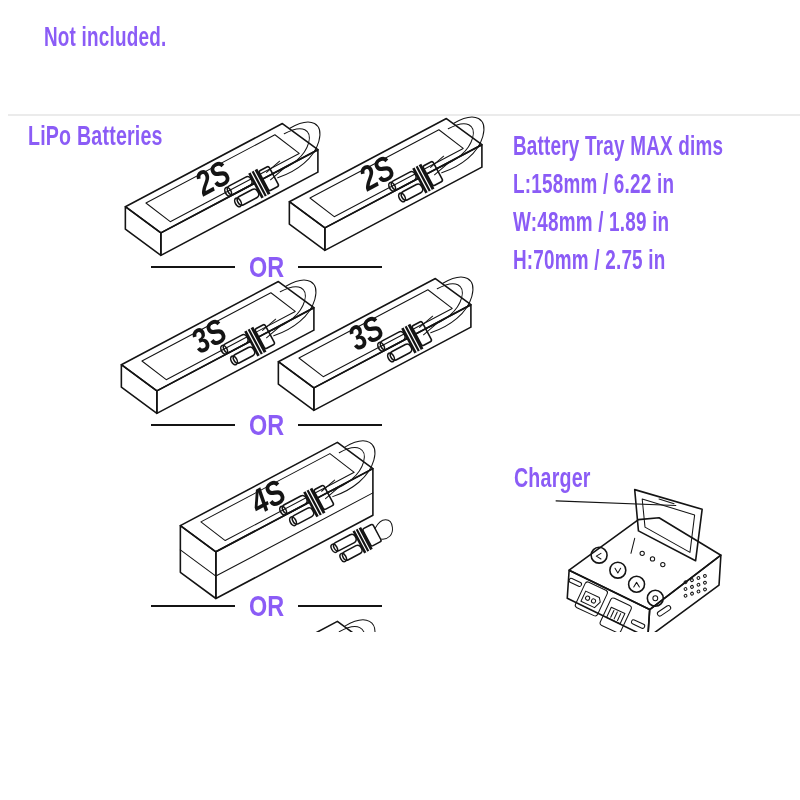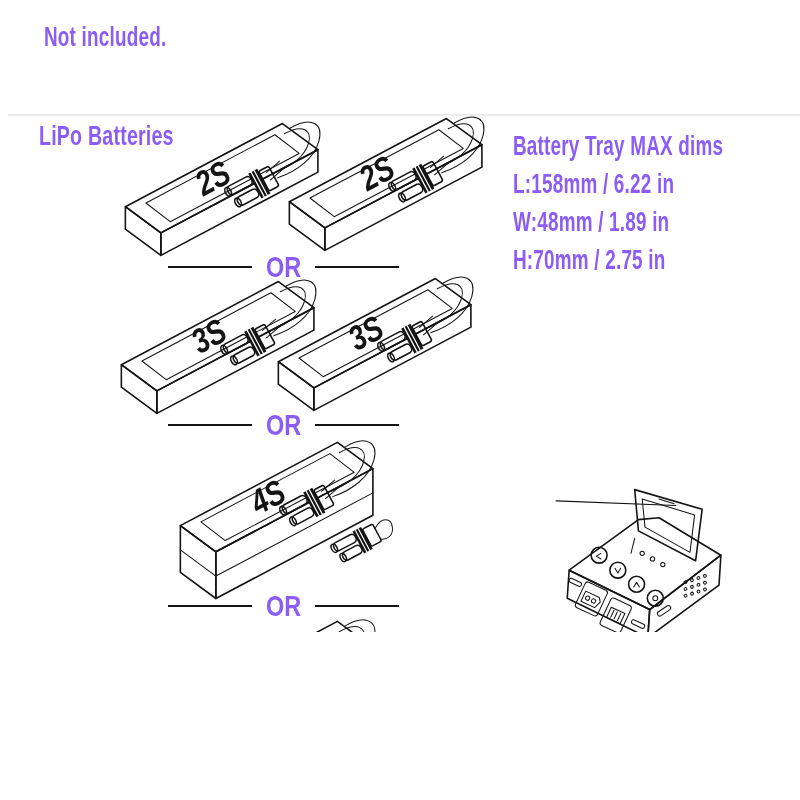--- a/index.html
+++ b/index.html
@@ -6,21 +6,21 @@
   .canvas{position:relative;width:800px;height:632px;background:#ffffff;overflow:hidden;
           font-family:"Liberation Sans",sans-serif;color:#8b5cf6;margin-left:8px;}
   .abs{position:absolute;}
   .cond{display:inline-block;transform:scaleX(0.70);transform-origin:0 50%;white-space:nowrap;
         letter-spacing:0.3px;}
   .hdr{font-size:27px;font-weight:600;}
   .heading{font-size:28px;font-weight:600;}
   .rule{position:absolute;left:0;right:0;top:114px;height:2px;background:#ebebeb;}
   .tray{position:absolute;left:505px;top:131px;}
   .tray .line{display:block;height:38px;font-size:27px;font-weight:600;}
-  .or-row{position:absolute;left:162px;width:226px;height:30px;display:flex;align-items:center;
+  .or-row{position:absolute;left:145px;width:226px;height:30px;display:flex;align-items:center;
           justify-content:center;gap:9px;}
   .or-line{height:2px;background:#141414;flex:0 0 84px;}
   .or-text{font-size:30px;font-weight:800;display:inline-block;transform:scaleX(0.78);
            transform-origin:center;line-height:1;}
   svg{display:block;overflow:visible;}
   .art{stroke:#141414;fill:none;stroke-width:1.7;stroke-linejoin:round;stroke-linecap:round;}
   .art .thin{stroke-width:1.1;}
   .art .fillk{fill:#141414;stroke:none;}
   .batt-label{font-family:"Liberation Sans",sans-serif;font-weight:bold;font-style:italic;
               font-size:37px;fill:#141414;stroke:none;}
@@ -141,21 +141,21 @@
 </svg>
 
 <div class="canvas">
 
   <div class="abs" style="left:36px;top:22px;">
     <span class="cond hdr">Not included.</span>
   </div>
 
   <div class="rule"></div>
 
-  <div class="abs" style="left:31px;top:120px;">
+  <div class="abs" style="left:20px;top:120px;">
     <span class="cond heading">LiPo Batteries</span>
   </div>
 
   <div class="tray">
     <span class="line"><span class="cond">Battery Tray MAX dims</span></span>
     <span class="line"><span class="cond">L:158mm / 6.22 in</span></span>
     <span class="line"><span class="cond">W:48mm / 1.89 in</span></span>
     <span class="line"><span class="cond">H:70mm / 2.75 in</span></span>
   </div>
 
@@ -216,17 +216,20 @@
   <svg class="abs" style="left:163px;top:613px;" width="215" viewBox="0 0 230 185">
     <use href="#sym-batt-tall"></use>
     <g transform="rotate(-28 104 68)">
         <text class="batt-label" x="104" y="80" text-anchor="middle" textLength="36" lengthAdjust="spacingAndGlyphs">6S</text>
       </g>
   </svg>
   <svg class="abs" style="left:320px;top:696px;" width="62" viewBox="0 0 70 65">
     <use href="#sym-conn"></use>
   </svg>
 
+  <div class="abs" style="left:506px;top:462px;">
+    <span class="cond heading">Charger</span>
+  </div>
   <svg class="abs" style="left:548px;top:484px;" width="178" viewBox="0 0 190 180">
     <use href="#sym-charger"></use>
   </svg>
 
 </div>
 
 </body></html>

